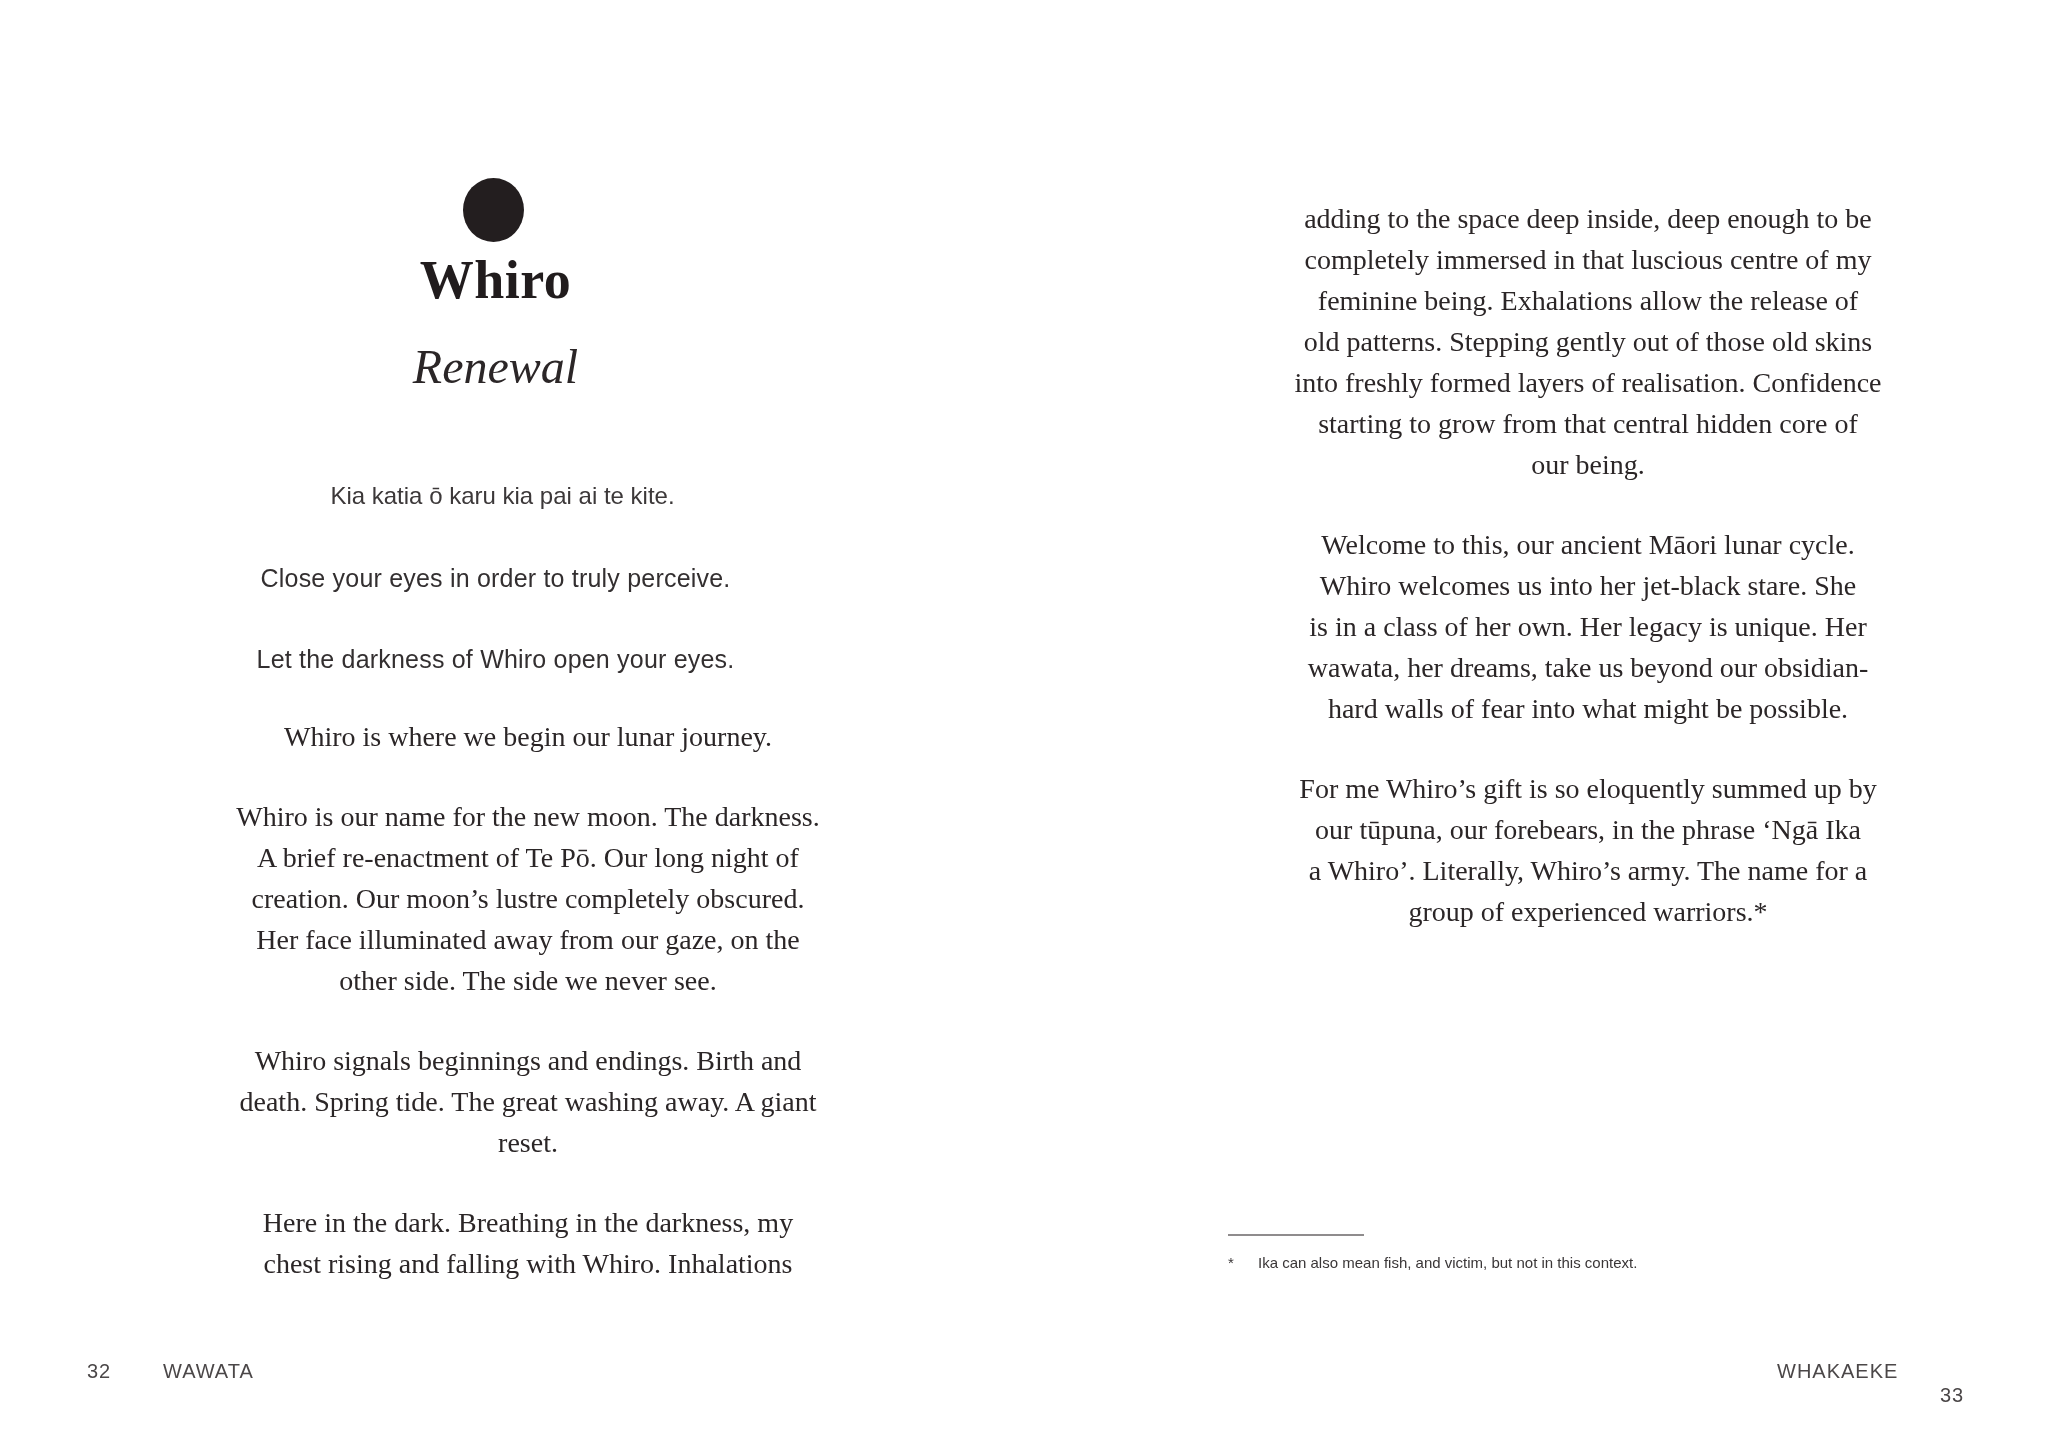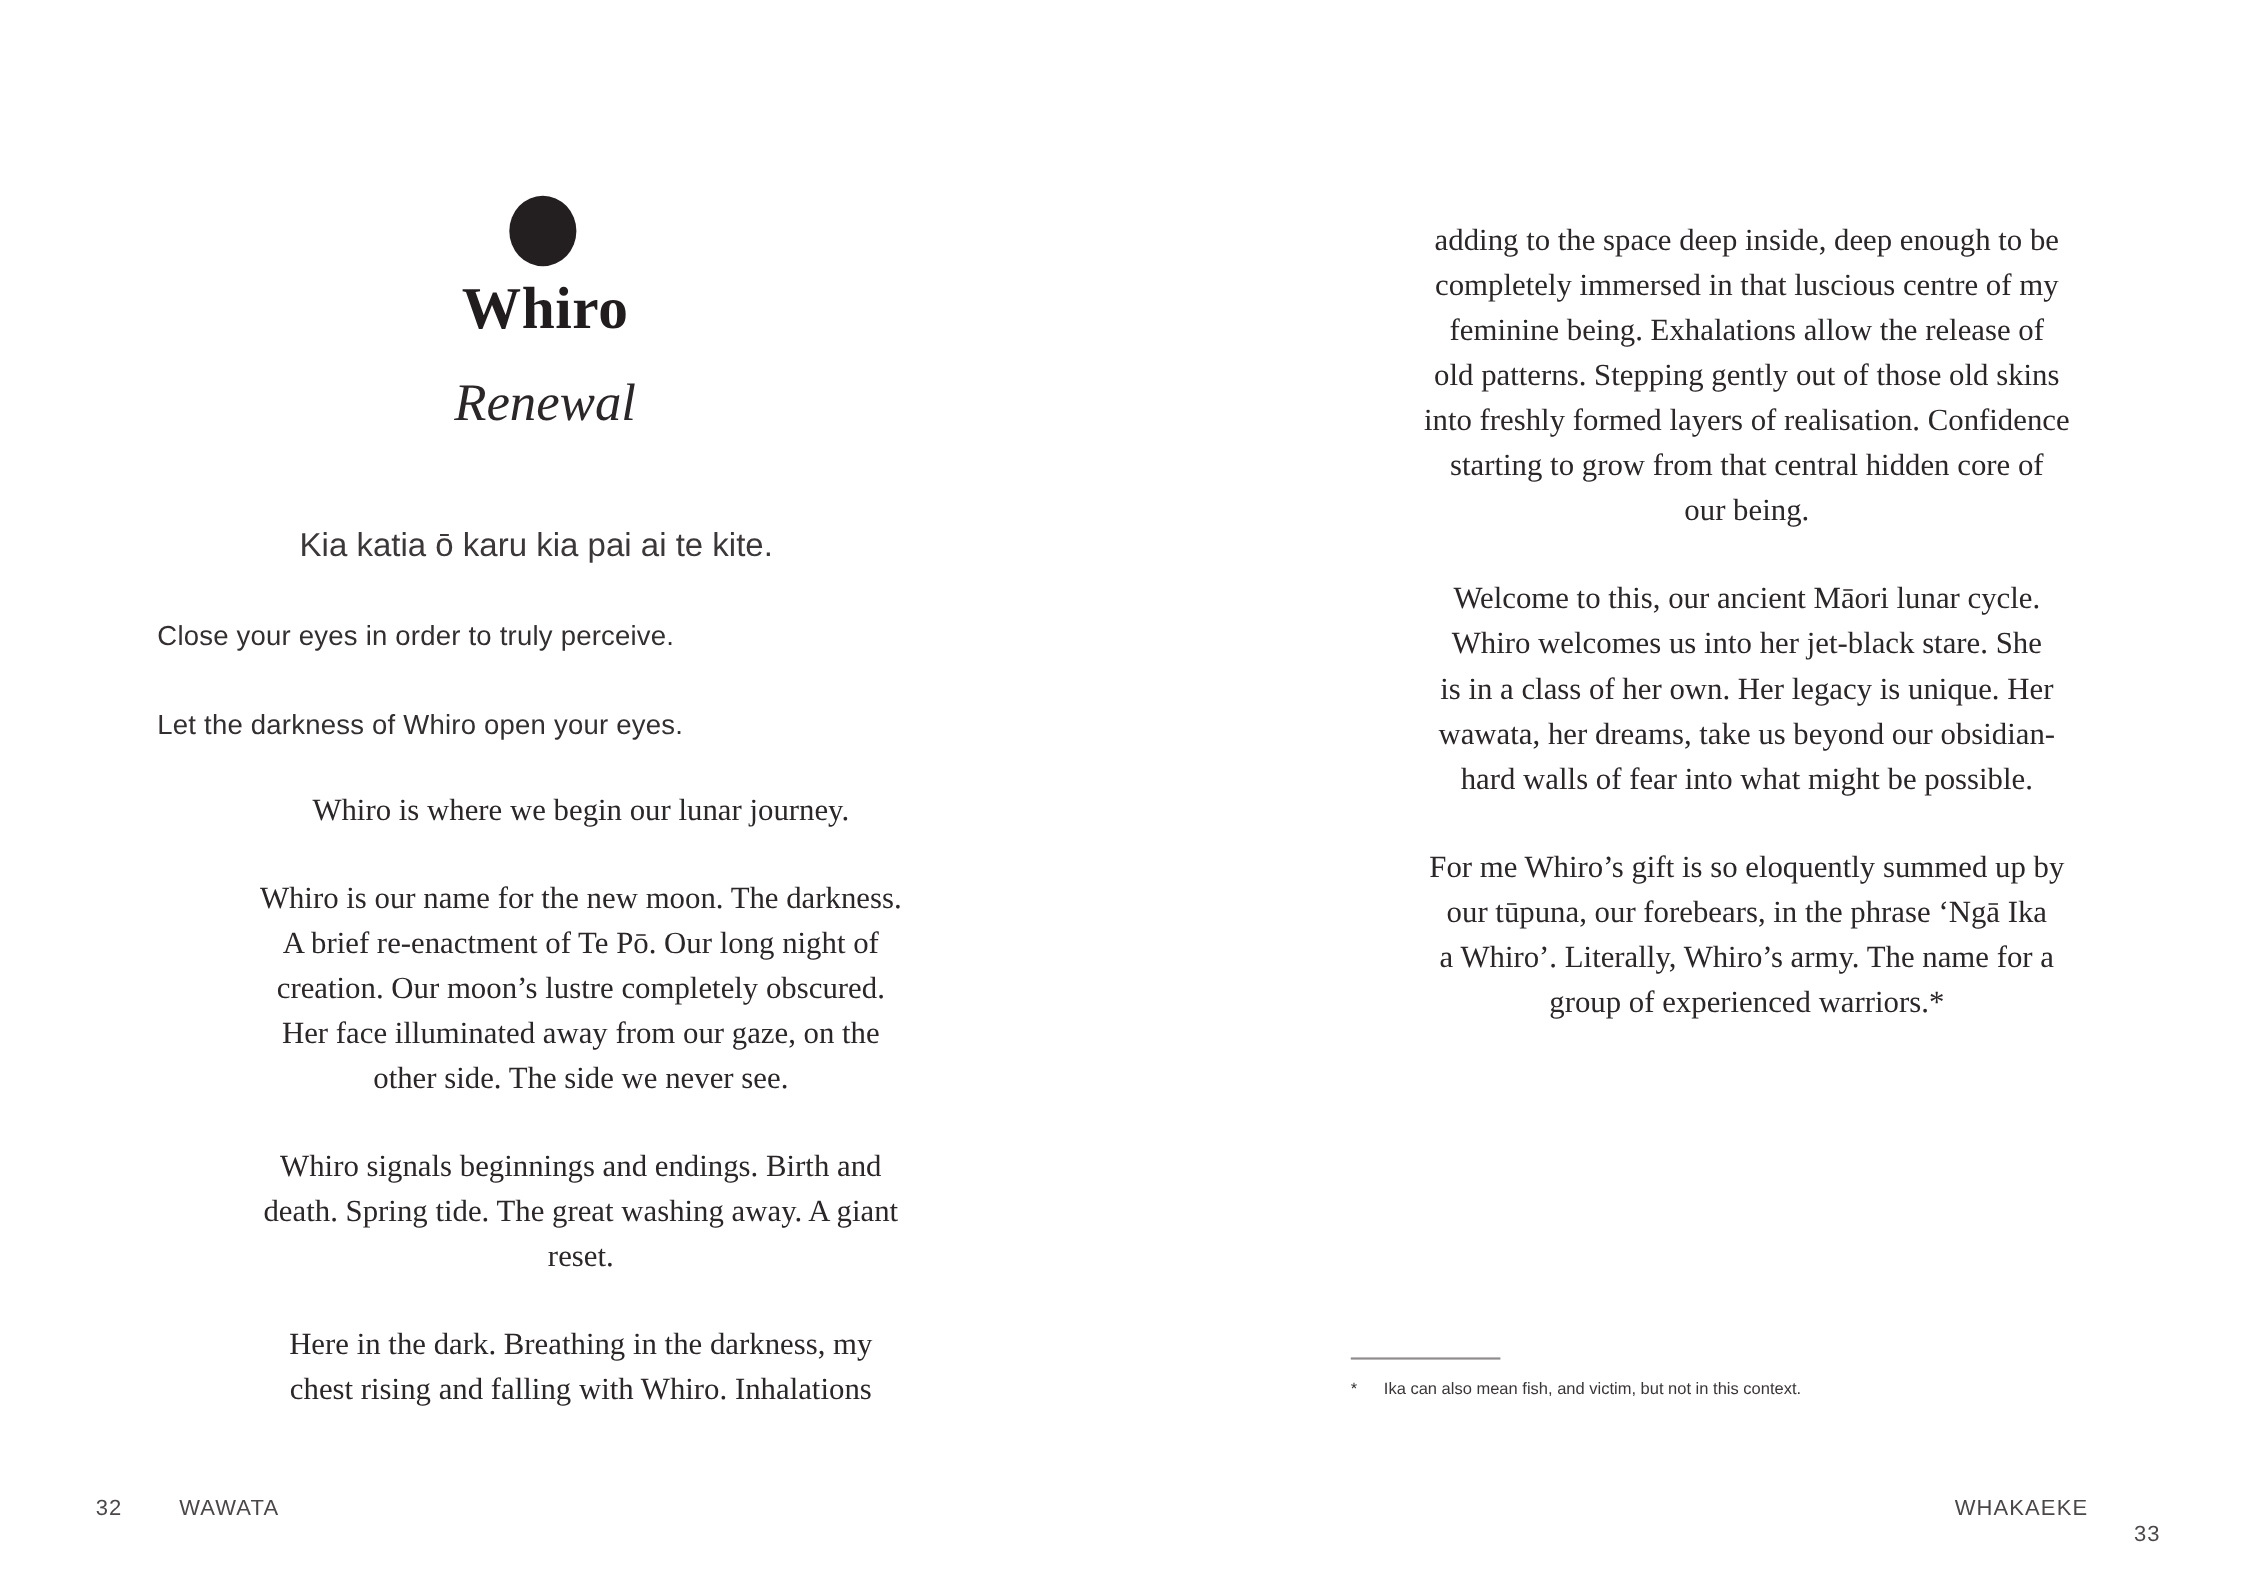--- a/index.html
+++ b/index.html
@@ -36,31 +36,32 @@
   .chapter-subtitle {
     left: 163px; top: 344px; width: 665px;
     text-align: center;
     font-style: italic;
     font-weight: 400;
     font-size: 48px;
     line-height: 46px;
     color: #2b2627;
   }
   .whakatauki {
-    left: 135px; top: 480px; width: 705px;
+    left: 150px; top: 480px; width: 705px;
     text-align: center;
     font-family: "Liberation Sans", sans-serif;
     font-weight: 400;
-    font-size: 30px;
+    font-size: 24px;
     line-height: 32px;
     color: #3c3839;
     letter-spacing: 0px;
   }
   .instruction {
     left: 143px; width: 705px;
+    text-align: center;
     font-family: "Liberation Sans", sans-serif;
     font-weight: 500;
     font-size: 25px;
     line-height: 28px;
     color: #332f30;
     letter-spacing: 0.2px;
   }
   .instruction-1 { top: 564px; }
   .instruction-2 { top: 645px; }
 

